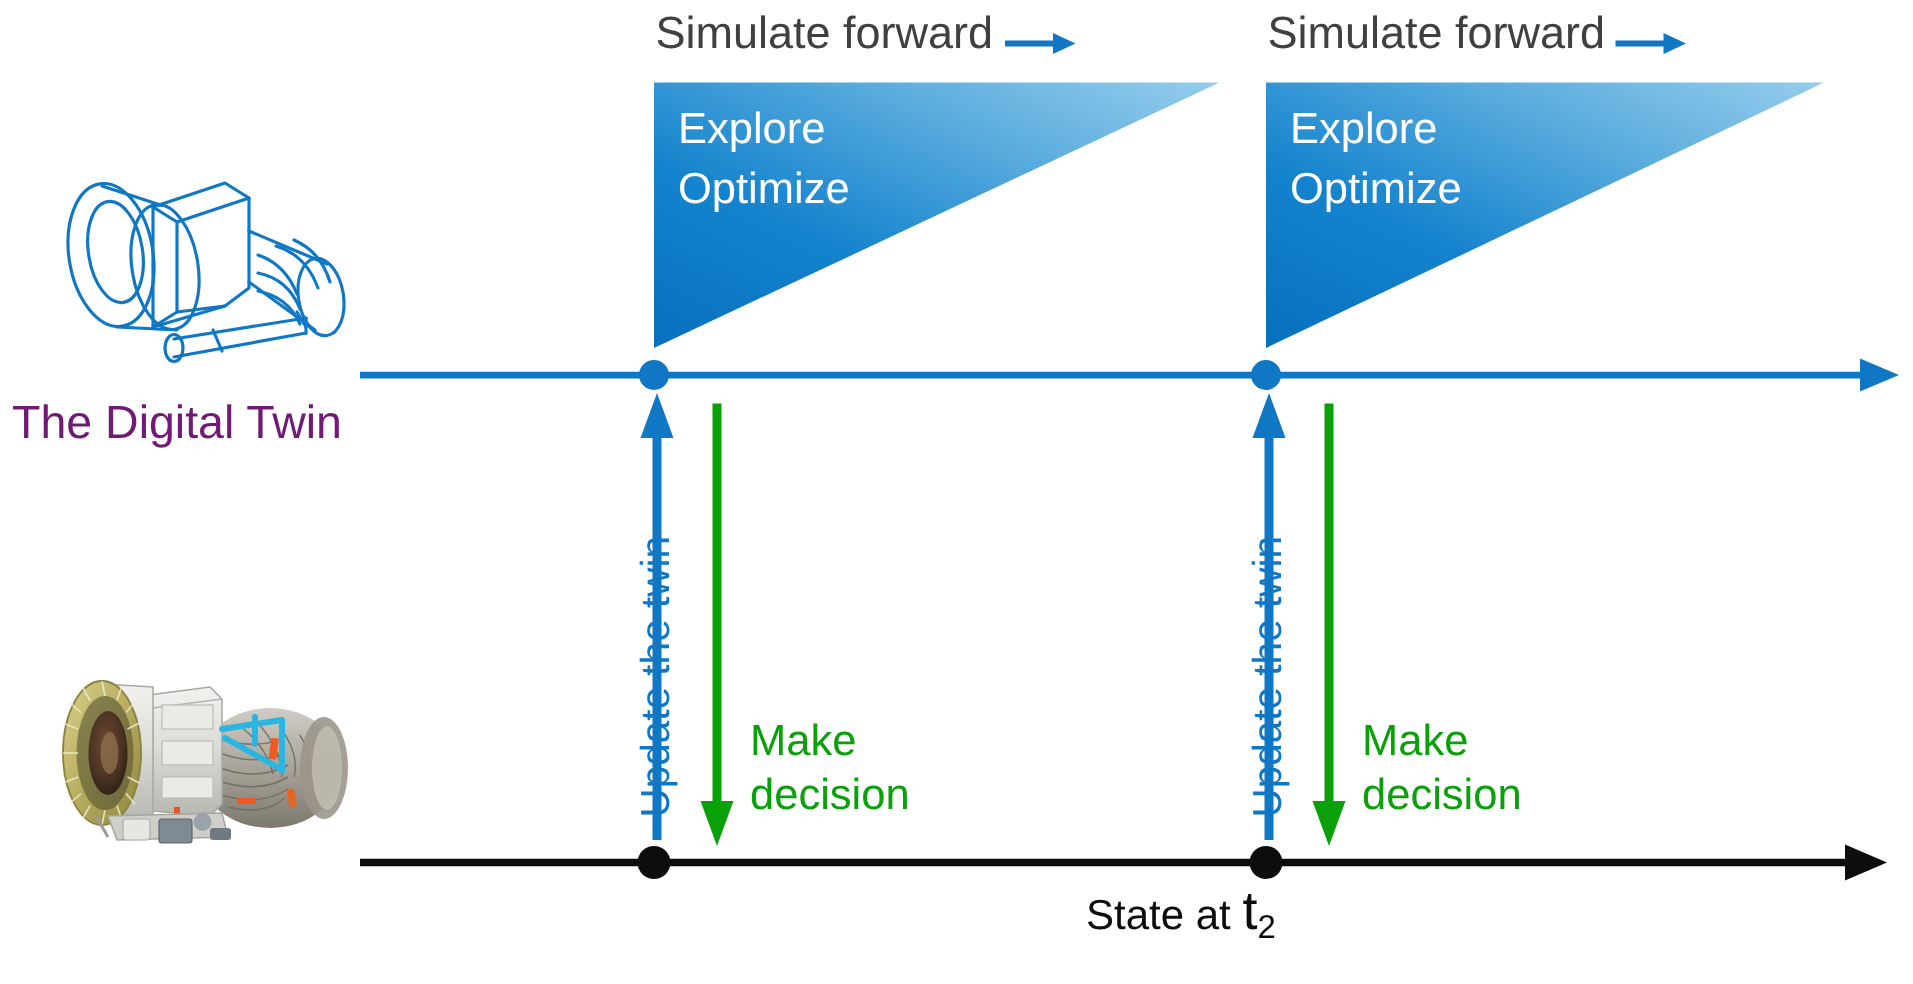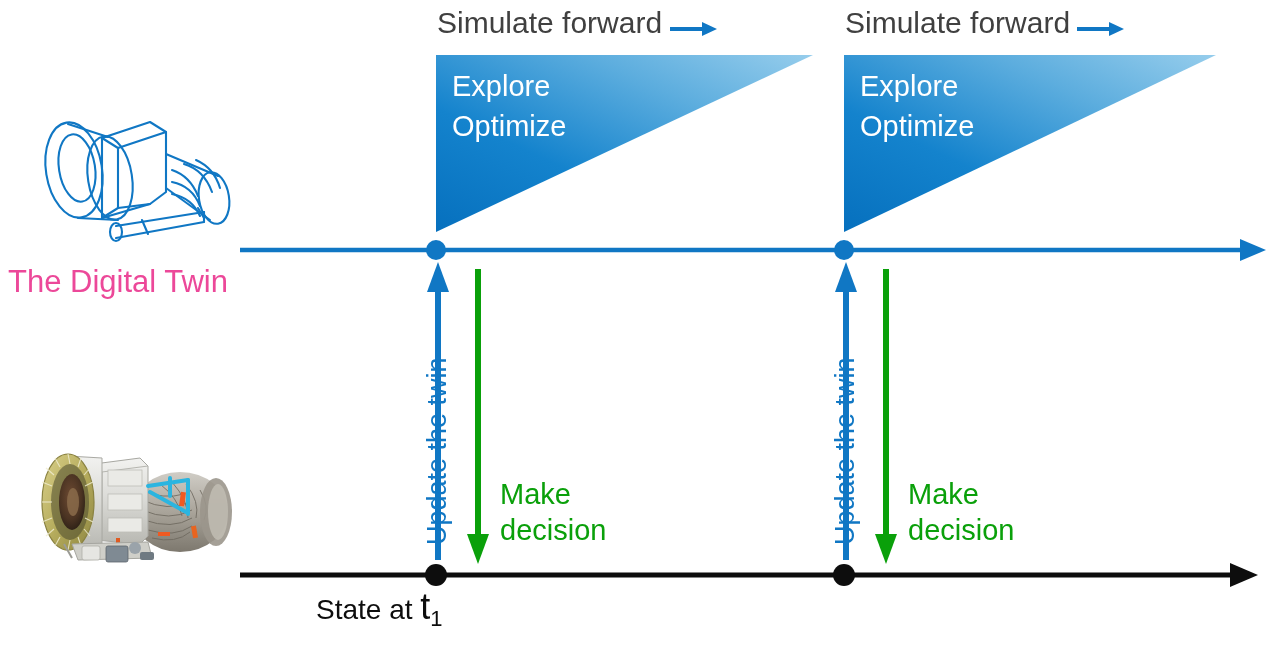--- a/index.html
+++ b/index.html
@@ -18,21 +18,21 @@
     height: 656px;
     background: #ffffff;
     overflow: hidden;
   }
   .abs { position: absolute; }
 
   
   .row-label {
     font-family: "Liberation Sans", sans-serif;
     font-size: 31px;
-    color: #ec4899;
+    color: #701a75;
     white-space: nowrap;
     letter-spacing: 0px;
   }
   #label-digital-twin { left: 8px;  top: 264px; }
   #label-real-object  { left: 8px;  top: 578px; }
 
   
   .sim-label {
     font-family: "Liberation Sans", sans-serif;
     font-size: 30px;
@@ -296,18 +296,18 @@
   <div class="abs" style="left:500px; top:476px;">
     <div class="glabel">Make</div>
     <div class="glabel">decision</div>
   </div>
 
   <div class="abs" style="left:908px; top:476px;">
     <div class="glabel">Make</div>
     <div class="glabel">decision</div>
   </div>
 
-  <div class="abs state-label" style="left:316px; top:586px;">
-    <span>State at </span><span class="tvar">t</span><span class="sub">1</span>
-  </div>
-
+
+  <div class="abs state-label" style="left:724px; top:586px;">
+    <span>State at </span><span class="tvar">t</span><span class="sub">2</span>
+  </div>
 
 </div>
 
 </body></html>

